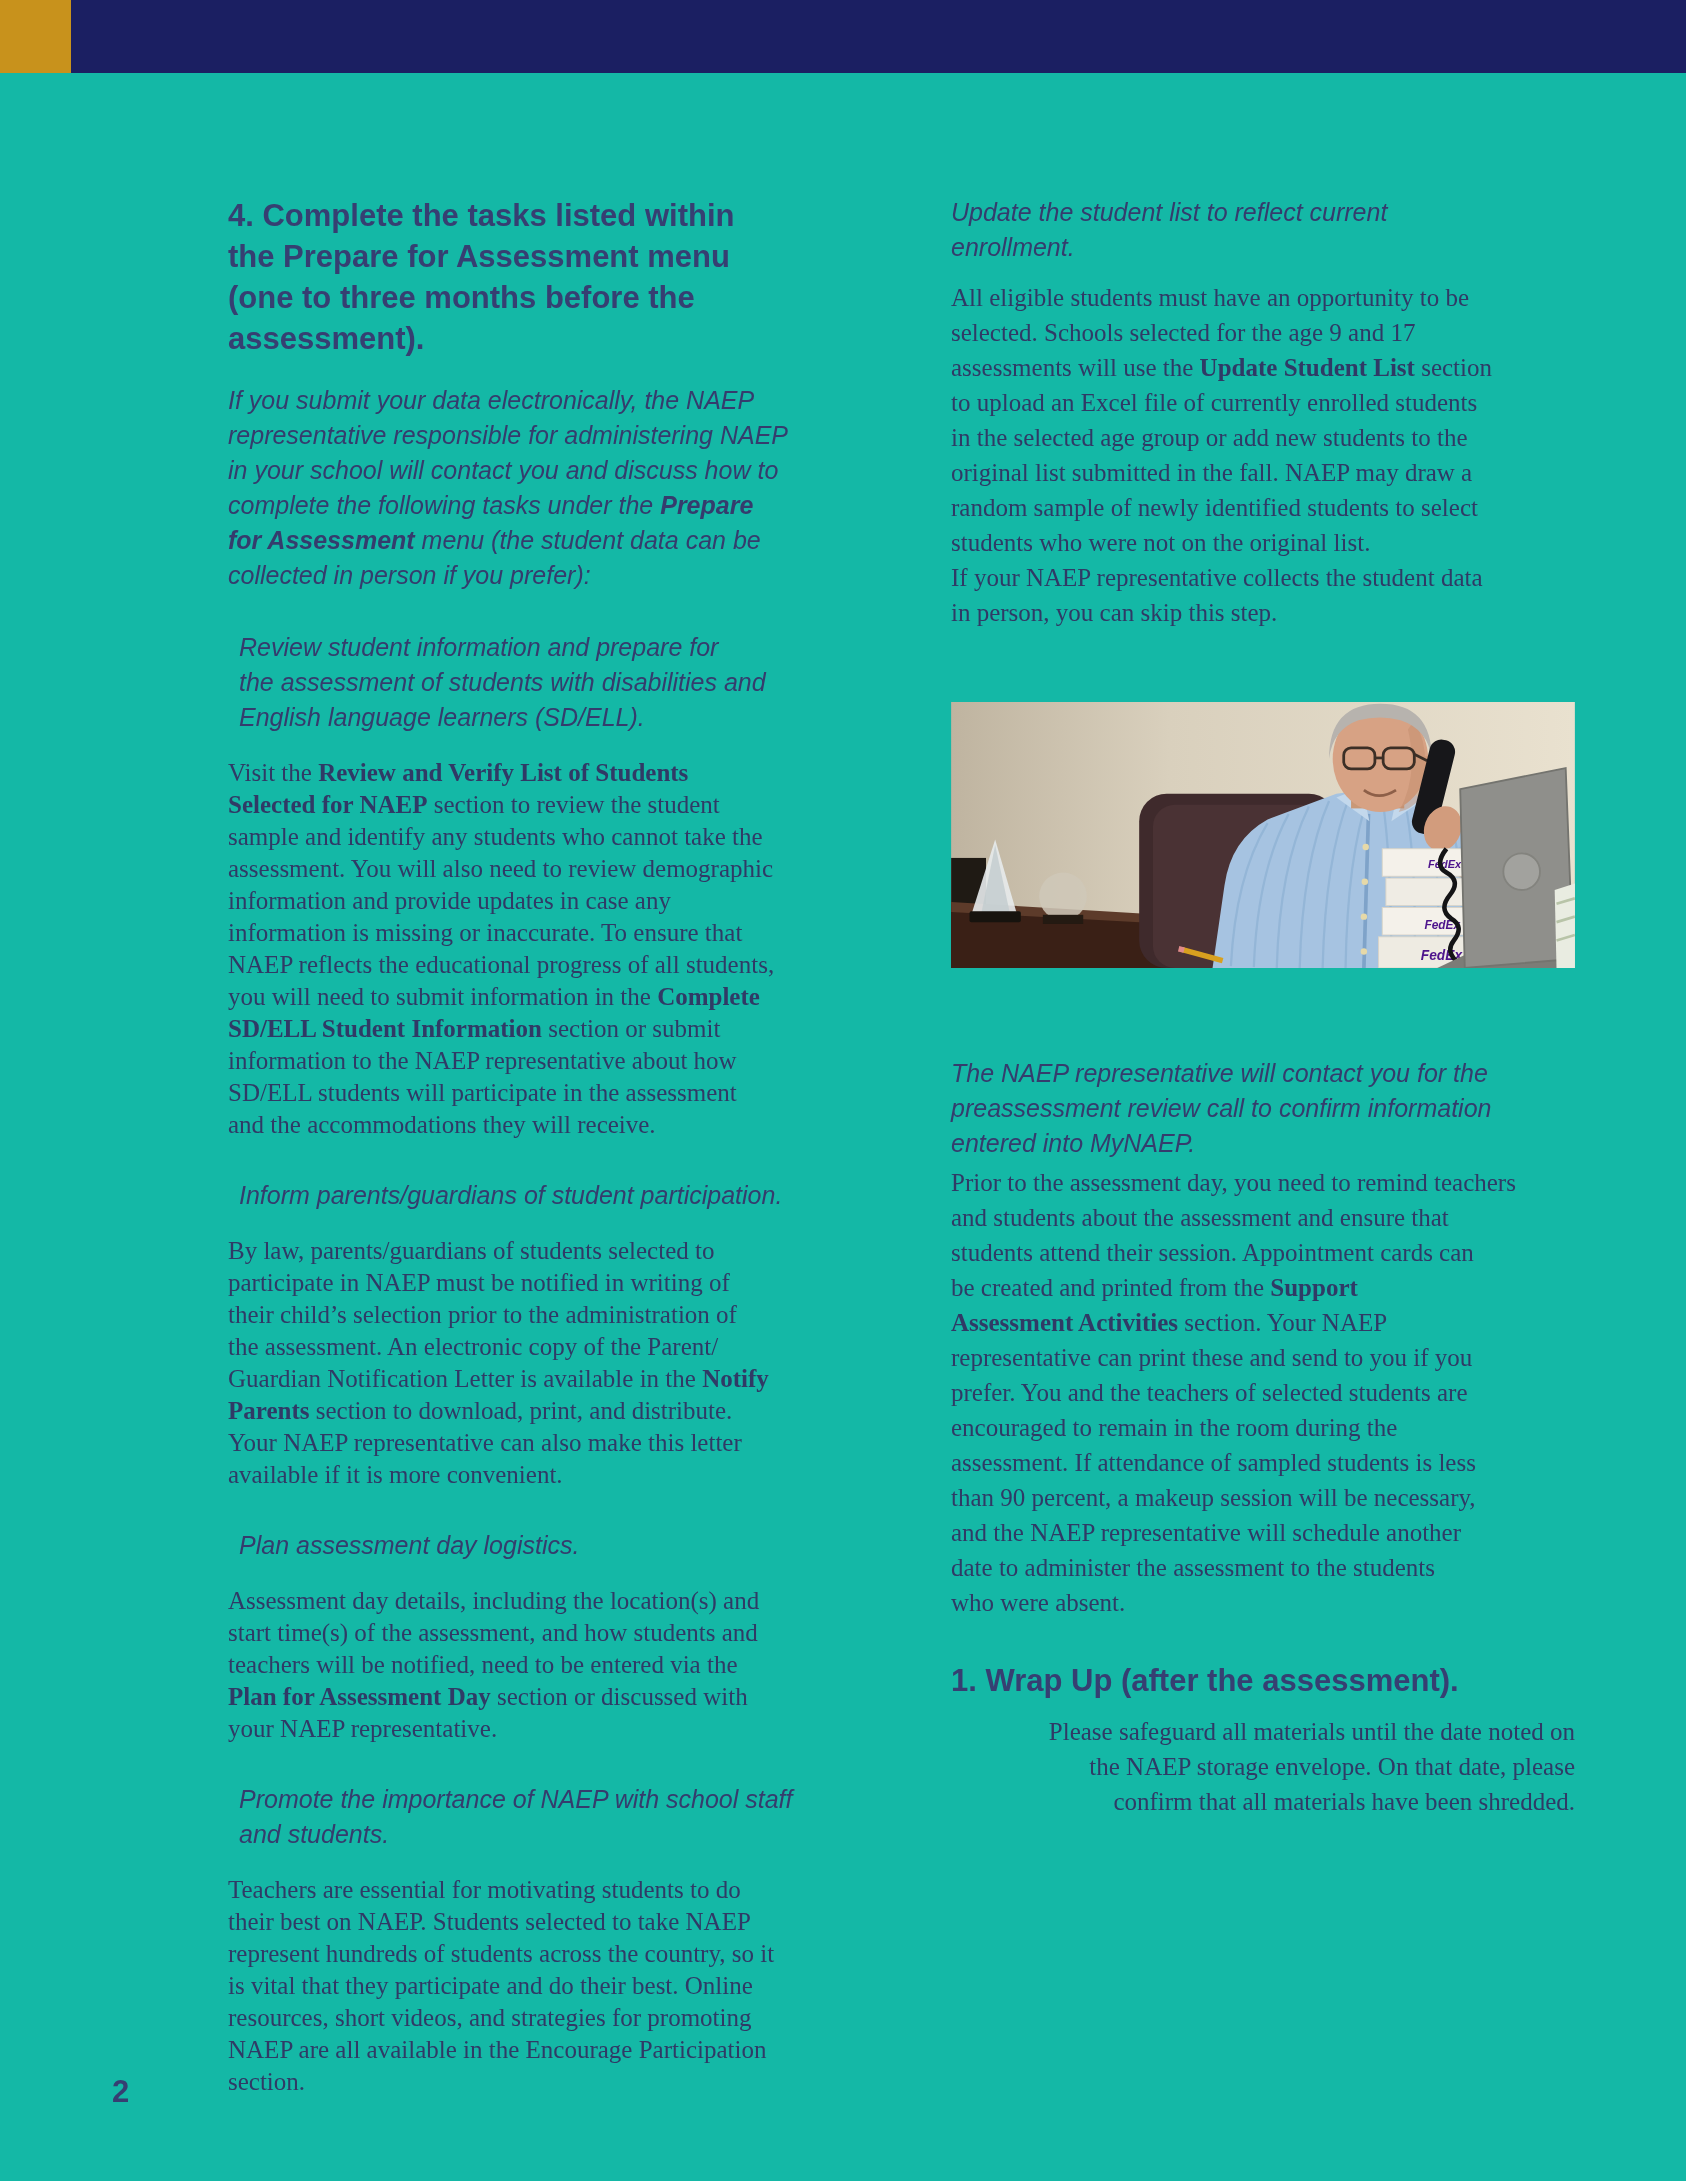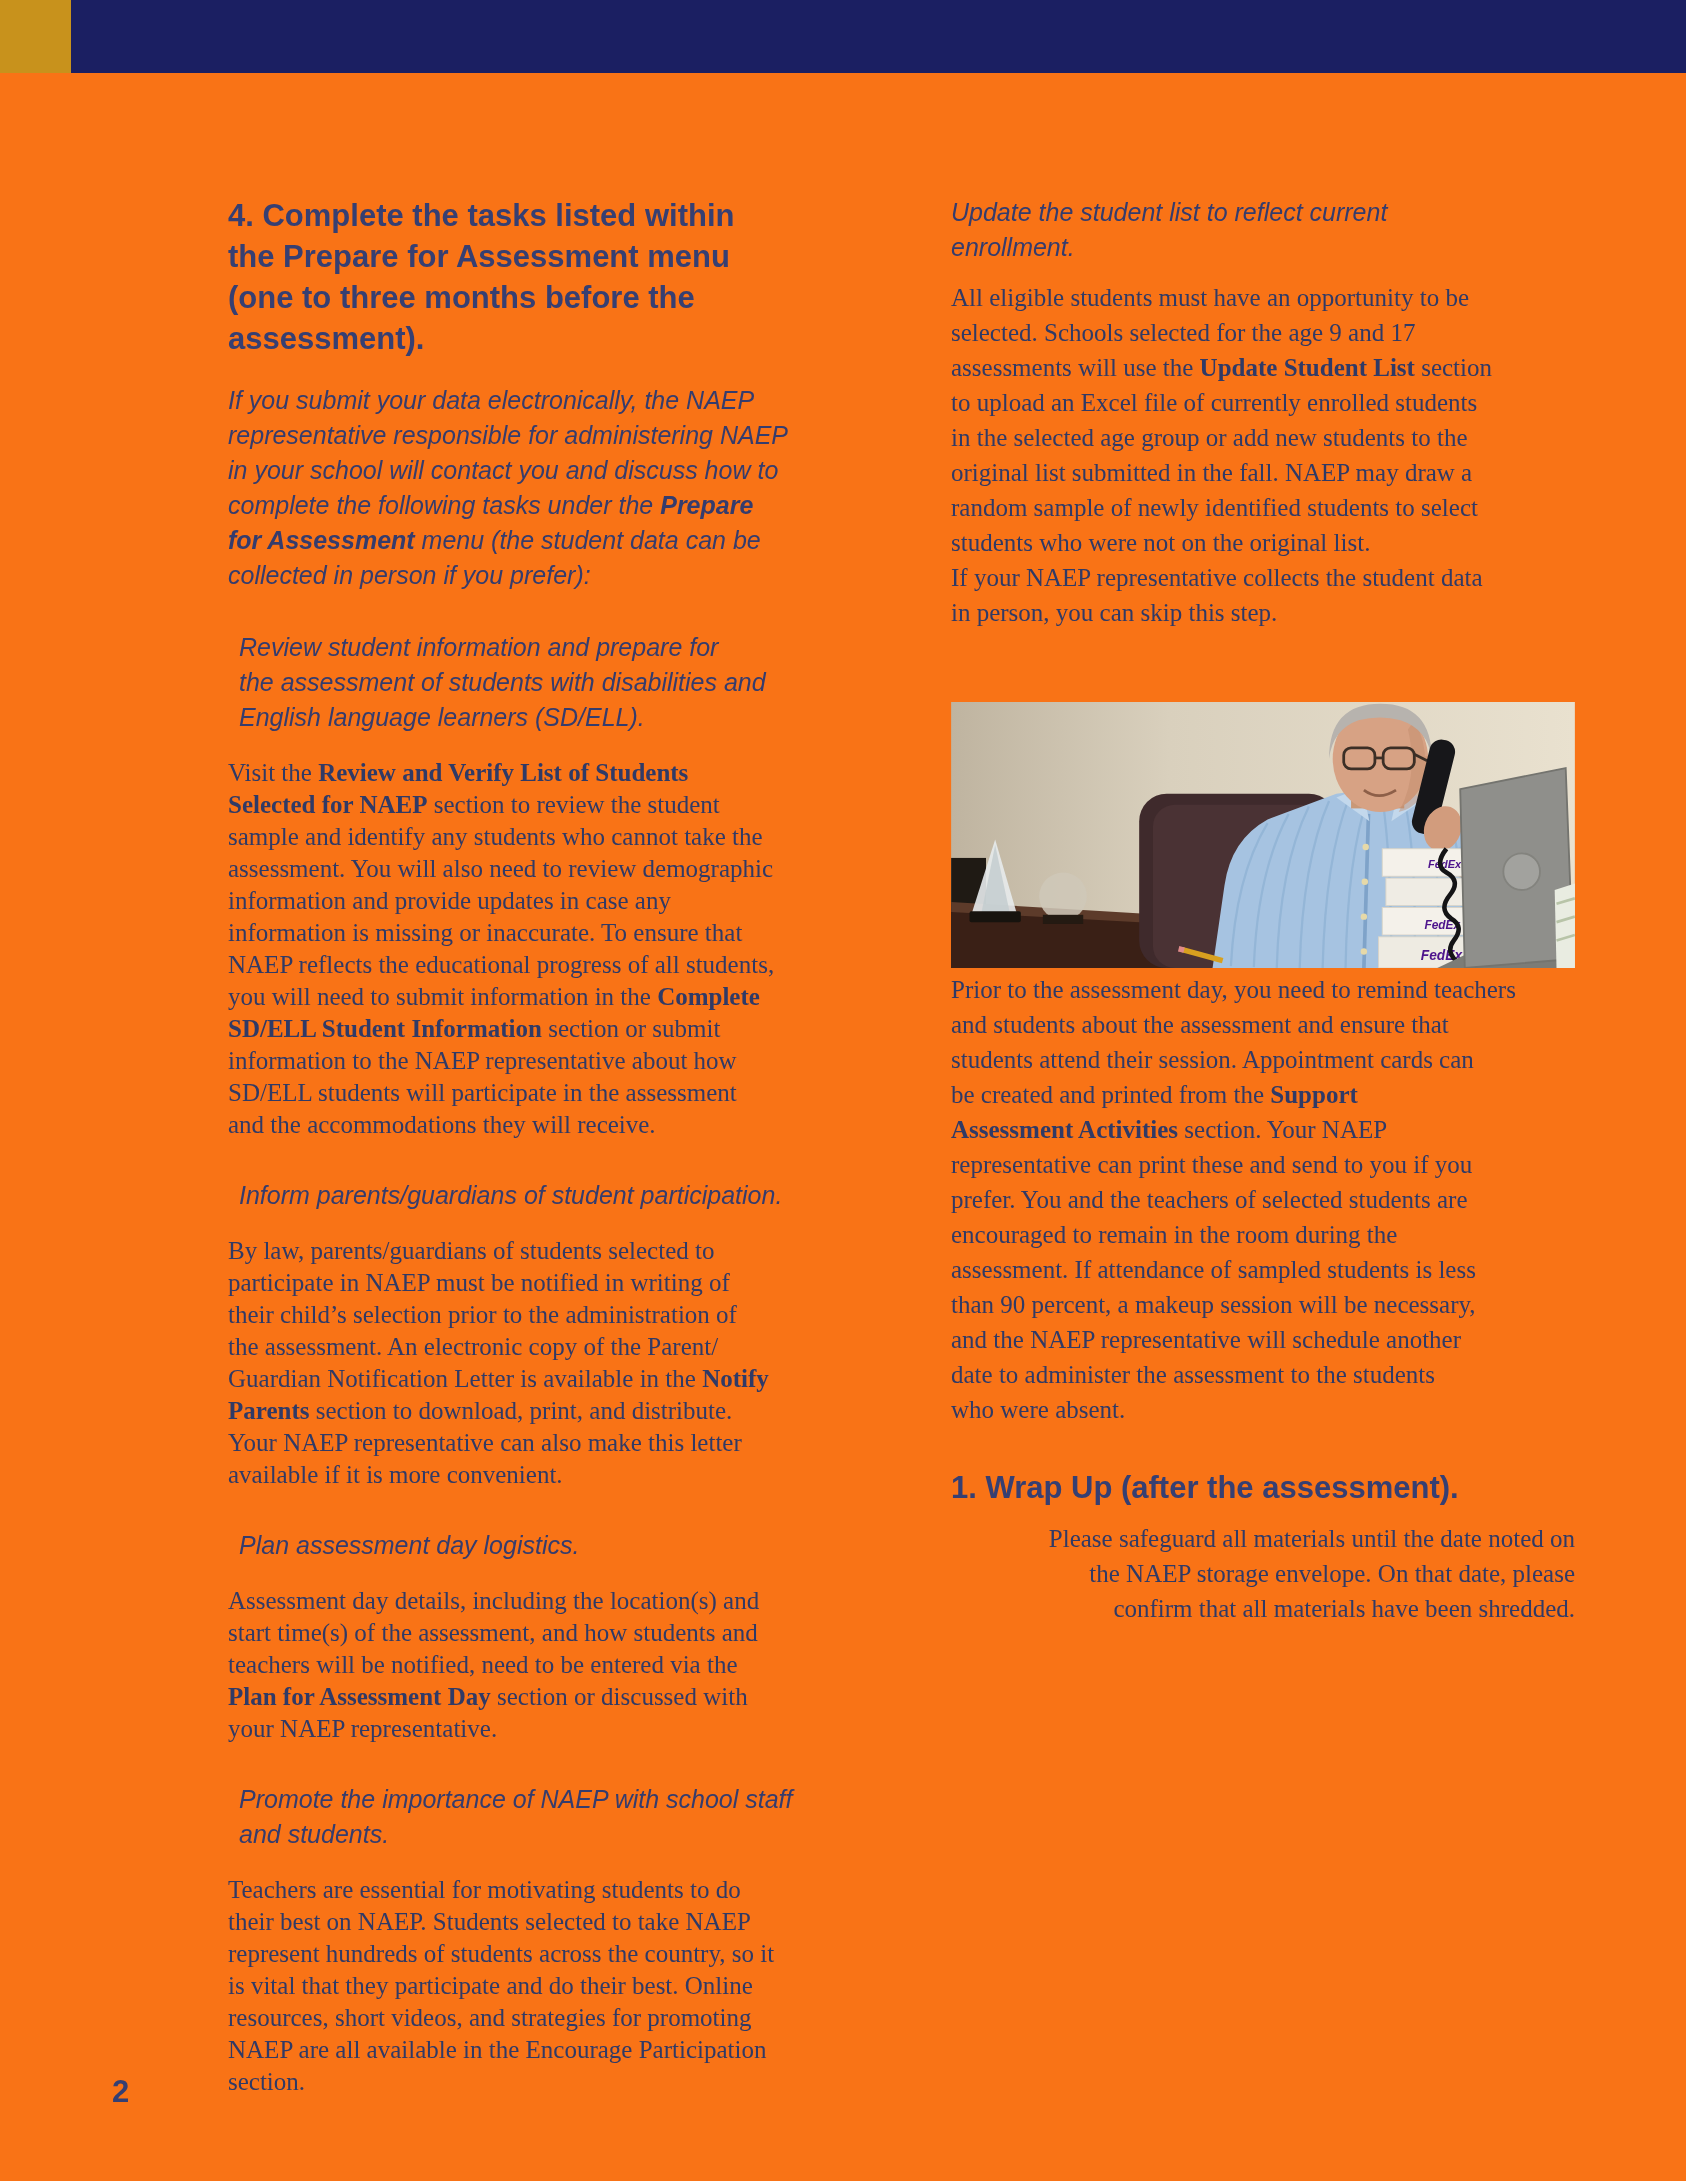--- a/index.html
+++ b/index.html
@@ -1,16 +1,16 @@
 <!DOCTYPE html>
 <html style="--gold: #c8921c; --navy-bar: #1b1f62; --heading: #363f72; --body-text: #303a66; --italic-text: #353c6d;font-size:14.7px"><head>
 <meta charset="utf-8">
 <style>
   html,body{margin:0;padding:0;background:#ffffff;}
-  .page{position:relative;width:1686px;height:2182px;background:#f97316;overflow:hidden;
+  .page{position:relative;width:1686px;height:2182px;background:#14b8a6;overflow:hidden;
         font-family:"Liberation Sans",sans-serif;}
   
   .topbar{position:absolute;top:0;left:0;width:1686px;height:73px;}
   .topbar-gold{position:absolute;left:0;top:0;width:71px;height:73px;background:var(--gold);}
   .topbar-navy{position:absolute;left:71px;top:0;width:1615px;height:73px;background:var(--navy-bar);}
   
   .col{position:absolute;top:195px;}
   .col-left{left:228px;width:608px;}
   .col-right{left:951px;width:624px;}
   .section-heading{font-family:"Liberation Sans",sans-serif;font-weight:700;font-size:31px;
@@ -190,20 +190,23 @@
           <circle cx="622" cy="185" r="20" fill="#a2a29e" stroke="#83837e" stroke-width="2"></circle>
 
           <polygon points="658,205 680,198 680,290 660,290" fill="#e9ece1"></polygon>
           <path d="M660,220 L680,214 M660,240 L680,234 M660,260 L680,254" stroke="#b8c4a8" stroke-width="3"></path>
 
           <path d="M252,270 L296,282" stroke="#d8a01f" stroke-width="6"></path>
           <path d="M248,269 L254,270.5" stroke="#e08a8a" stroke-width="6"></path>
         </svg>
       </figure>
 
+      <p class="caption">The NAEP representative will contact you for the
+preassessment review call to confirm information
+entered into MyNAEP.</p>
       <p class="body body-tight"><span>Prior to the assessment day, you need to remind teachers
 and students about the assessment and ensure that
 students attend their session. Appointment cards can
 be created and printed from the </span><span class="b">Support
 Assessment Activities</span><span> section. Your NAEP
 representative can print these and send to you if you
 prefer. You and the teachers of selected students are
 encouraged to remain in the room during the
 assessment. If attendance of sampled students is less
 than 90 percent, a makeup session will be necessary,

